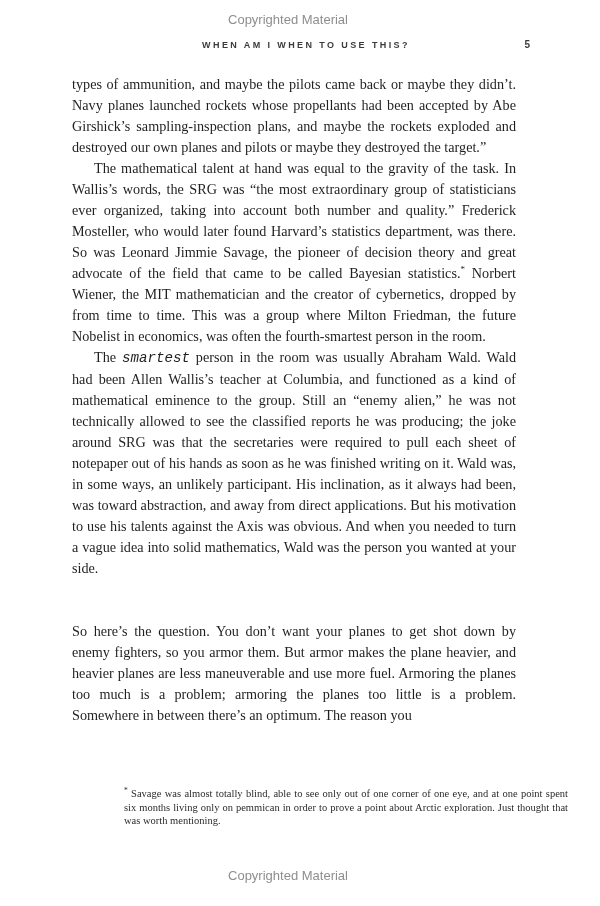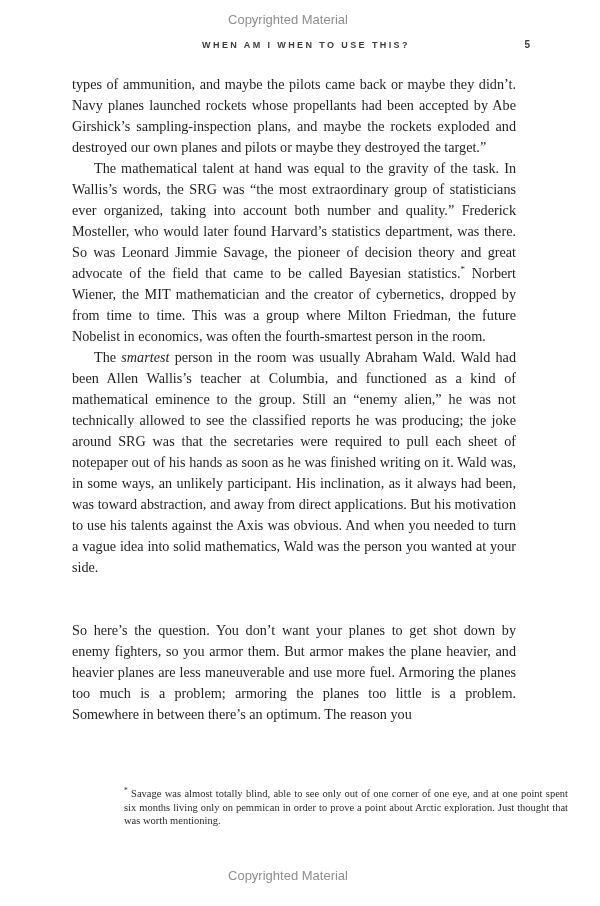--- a/index.html
+++ b/index.html
@@ -62,21 +62,21 @@
       left: 72px;
       width: 444px;
       font-size: 14.2px;
       line-height: 21px;
       text-align: justify;
       color: #1f1f1f;
     }
     .text-block p { margin: 0; }
     p.indent { text-indent: 22px; }
     p.no-indent { text-indent: 0; }
-    em.italic-run { font-style: italic; }
+    em.italic-run { font-style: italic; font-family: Liberation Mono, monospace; }
     sup.fn-marker {
       font-size: 9px;
       vertical-align: super;
       line-height: 0;
     }
 
     .section-break { height: 42px; }
 
     .footnote {
       position: absolute;

